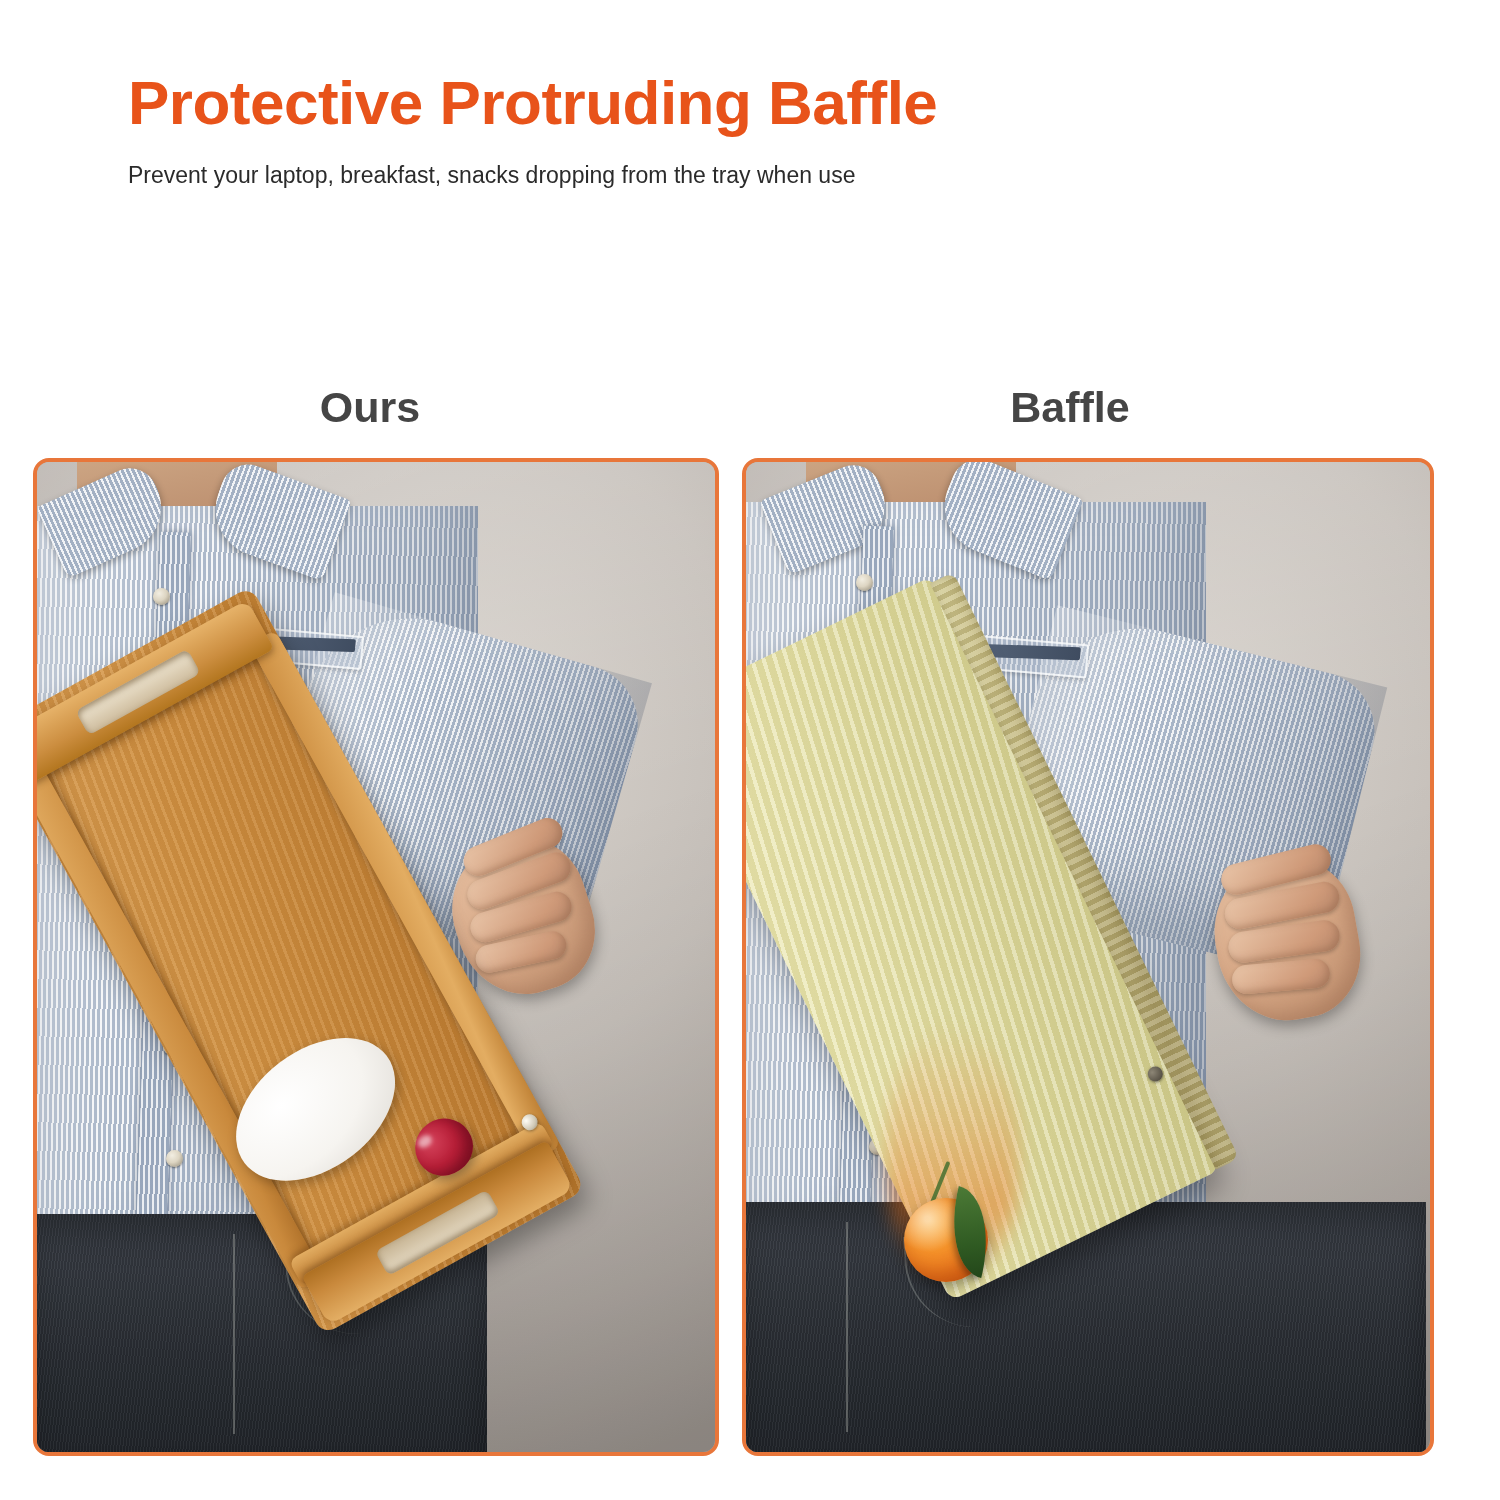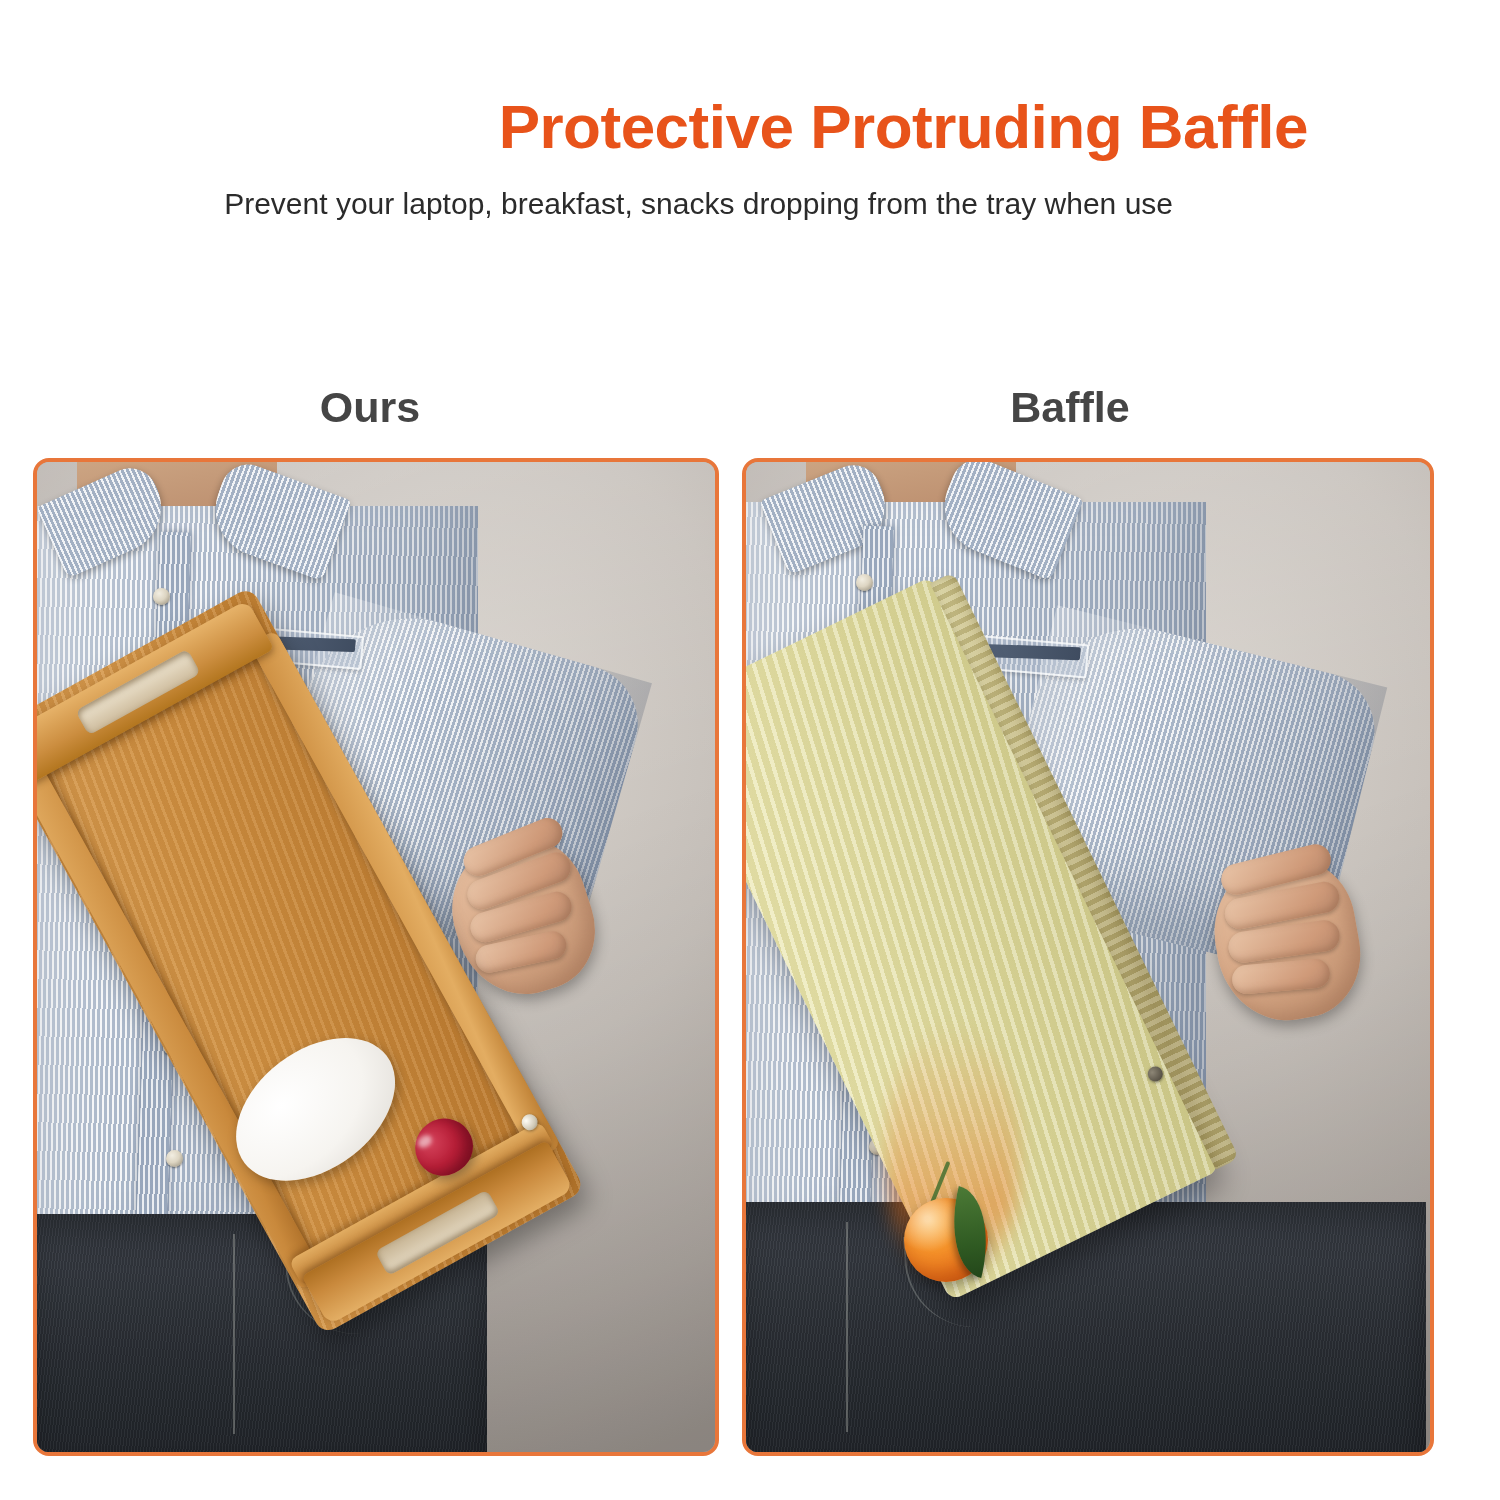--- a/index.html
+++ b/index.html
@@ -3,27 +3,27 @@
 <meta charset="utf-8">
 <style>
   * { margin:0; padding:0; box-sizing:border-box; }
   html,body { width:1500px; height:1500px; background:#ffffff; }
   body {
     font-family:"Liberation Sans", sans-serif;
     position:relative; overflow:hidden;
   }
 
   
-  #header { position:absolute; left:128px; top:94px; width:1180px;text-align:right; }
+  #header { position:absolute; left:128px; top:70px; width:1180px; }
   #title {
     font-size:62px; font-weight:bold; color:#E8531A;
     letter-spacing:-0.5px; line-height:1.05; white-space:nowrap;
   }
   #subtitle {
-    margin-top:25px; font-size:30px; color:#2b2b2b;
+    margin-top:25px; font-size:23px; color:#2b2b2b;
     line-height:1.32; font-weight:normal; max-width:1045px;
   }
 
   
   .cmp-label {
     position:absolute; top:383px; font-size:43px; font-weight:bold;
     color:#454545; text-align:center; width:300px;
   }
   #label-ours   { left:220px; }
   #label-others { left:920px; }

